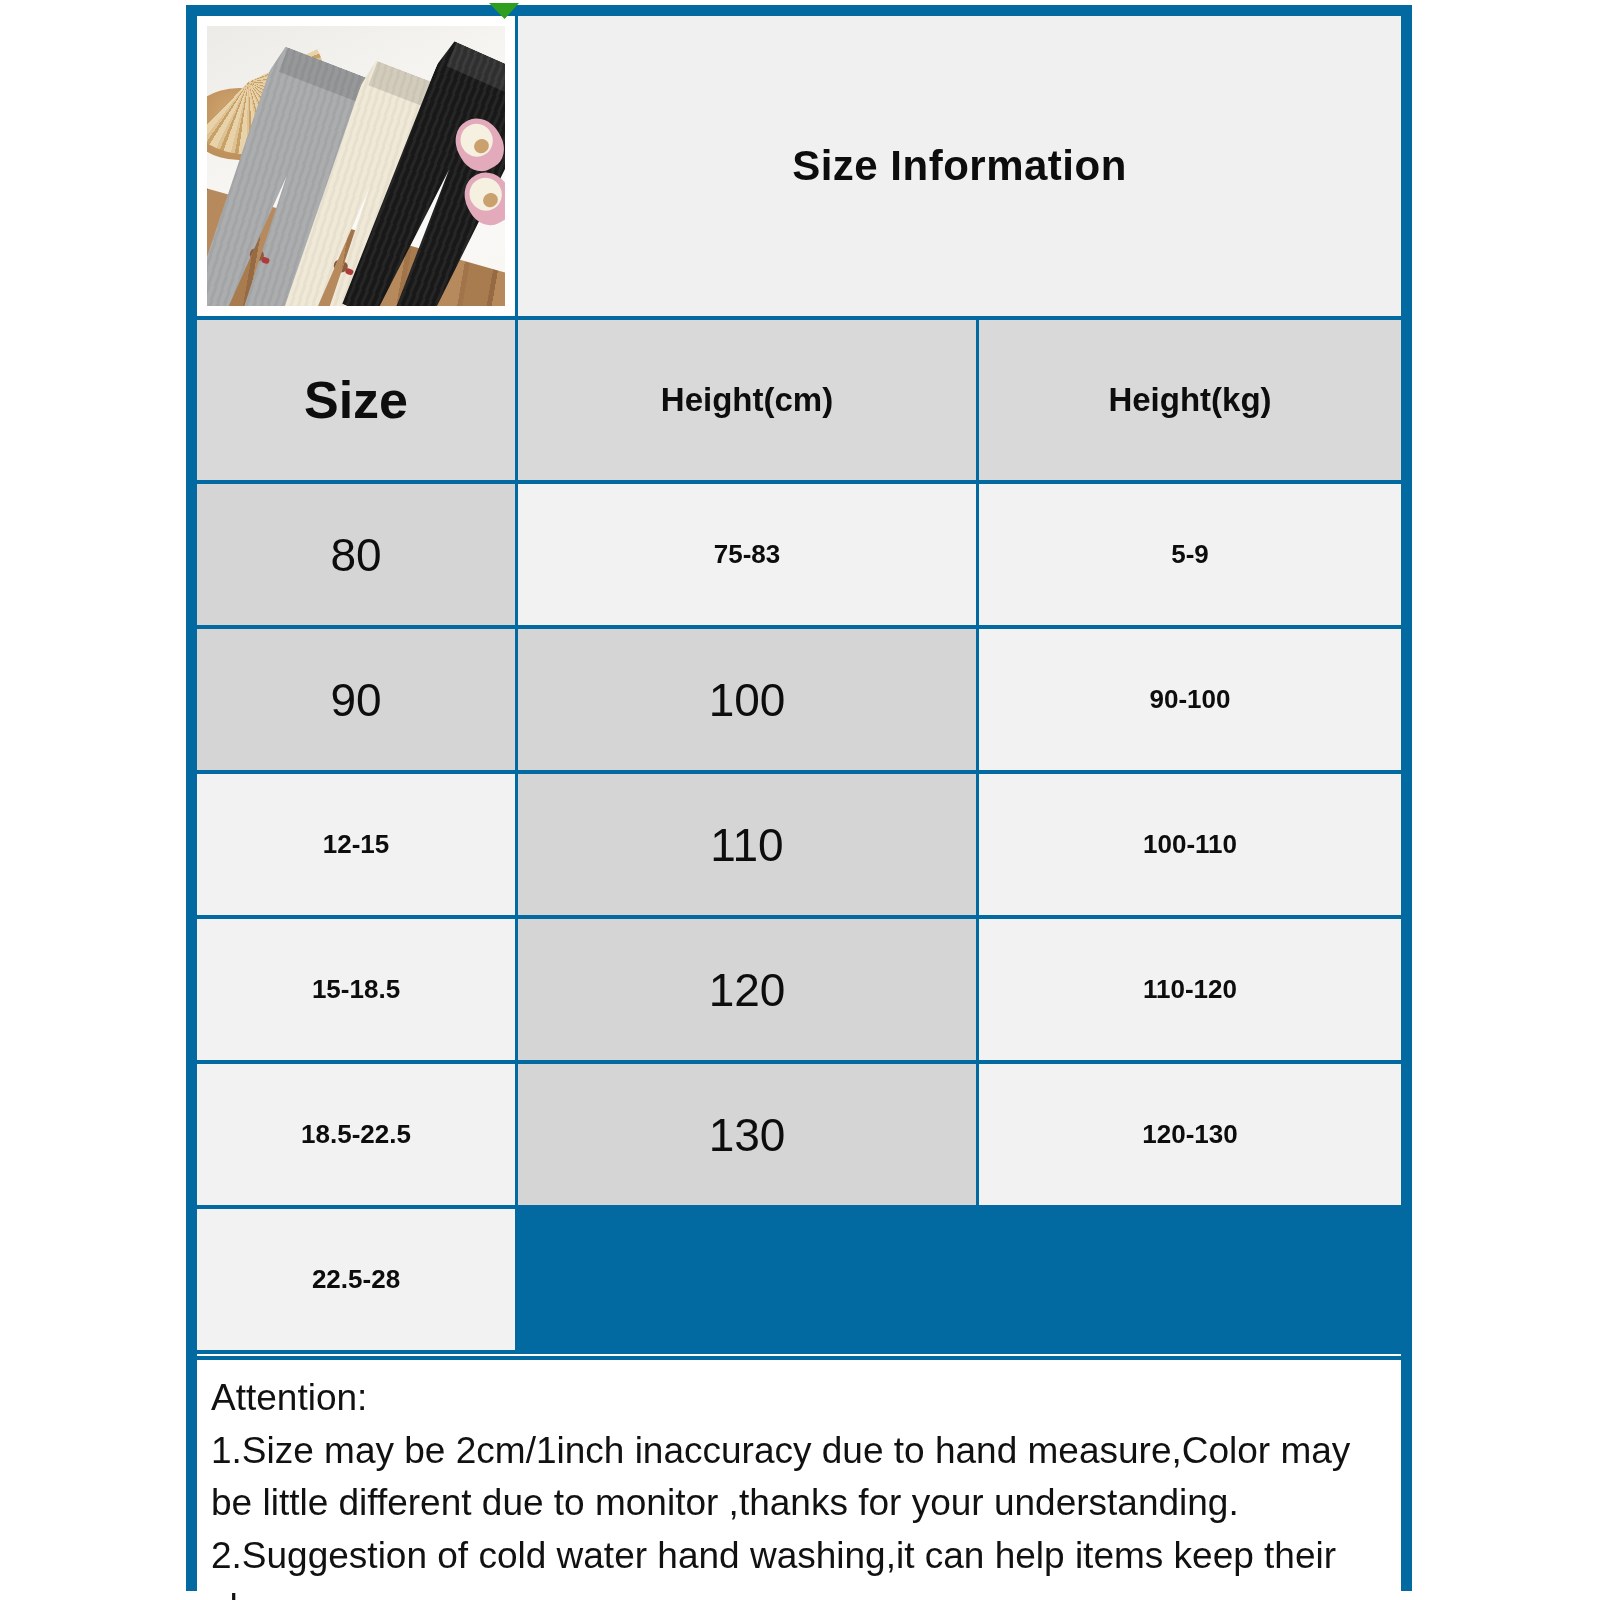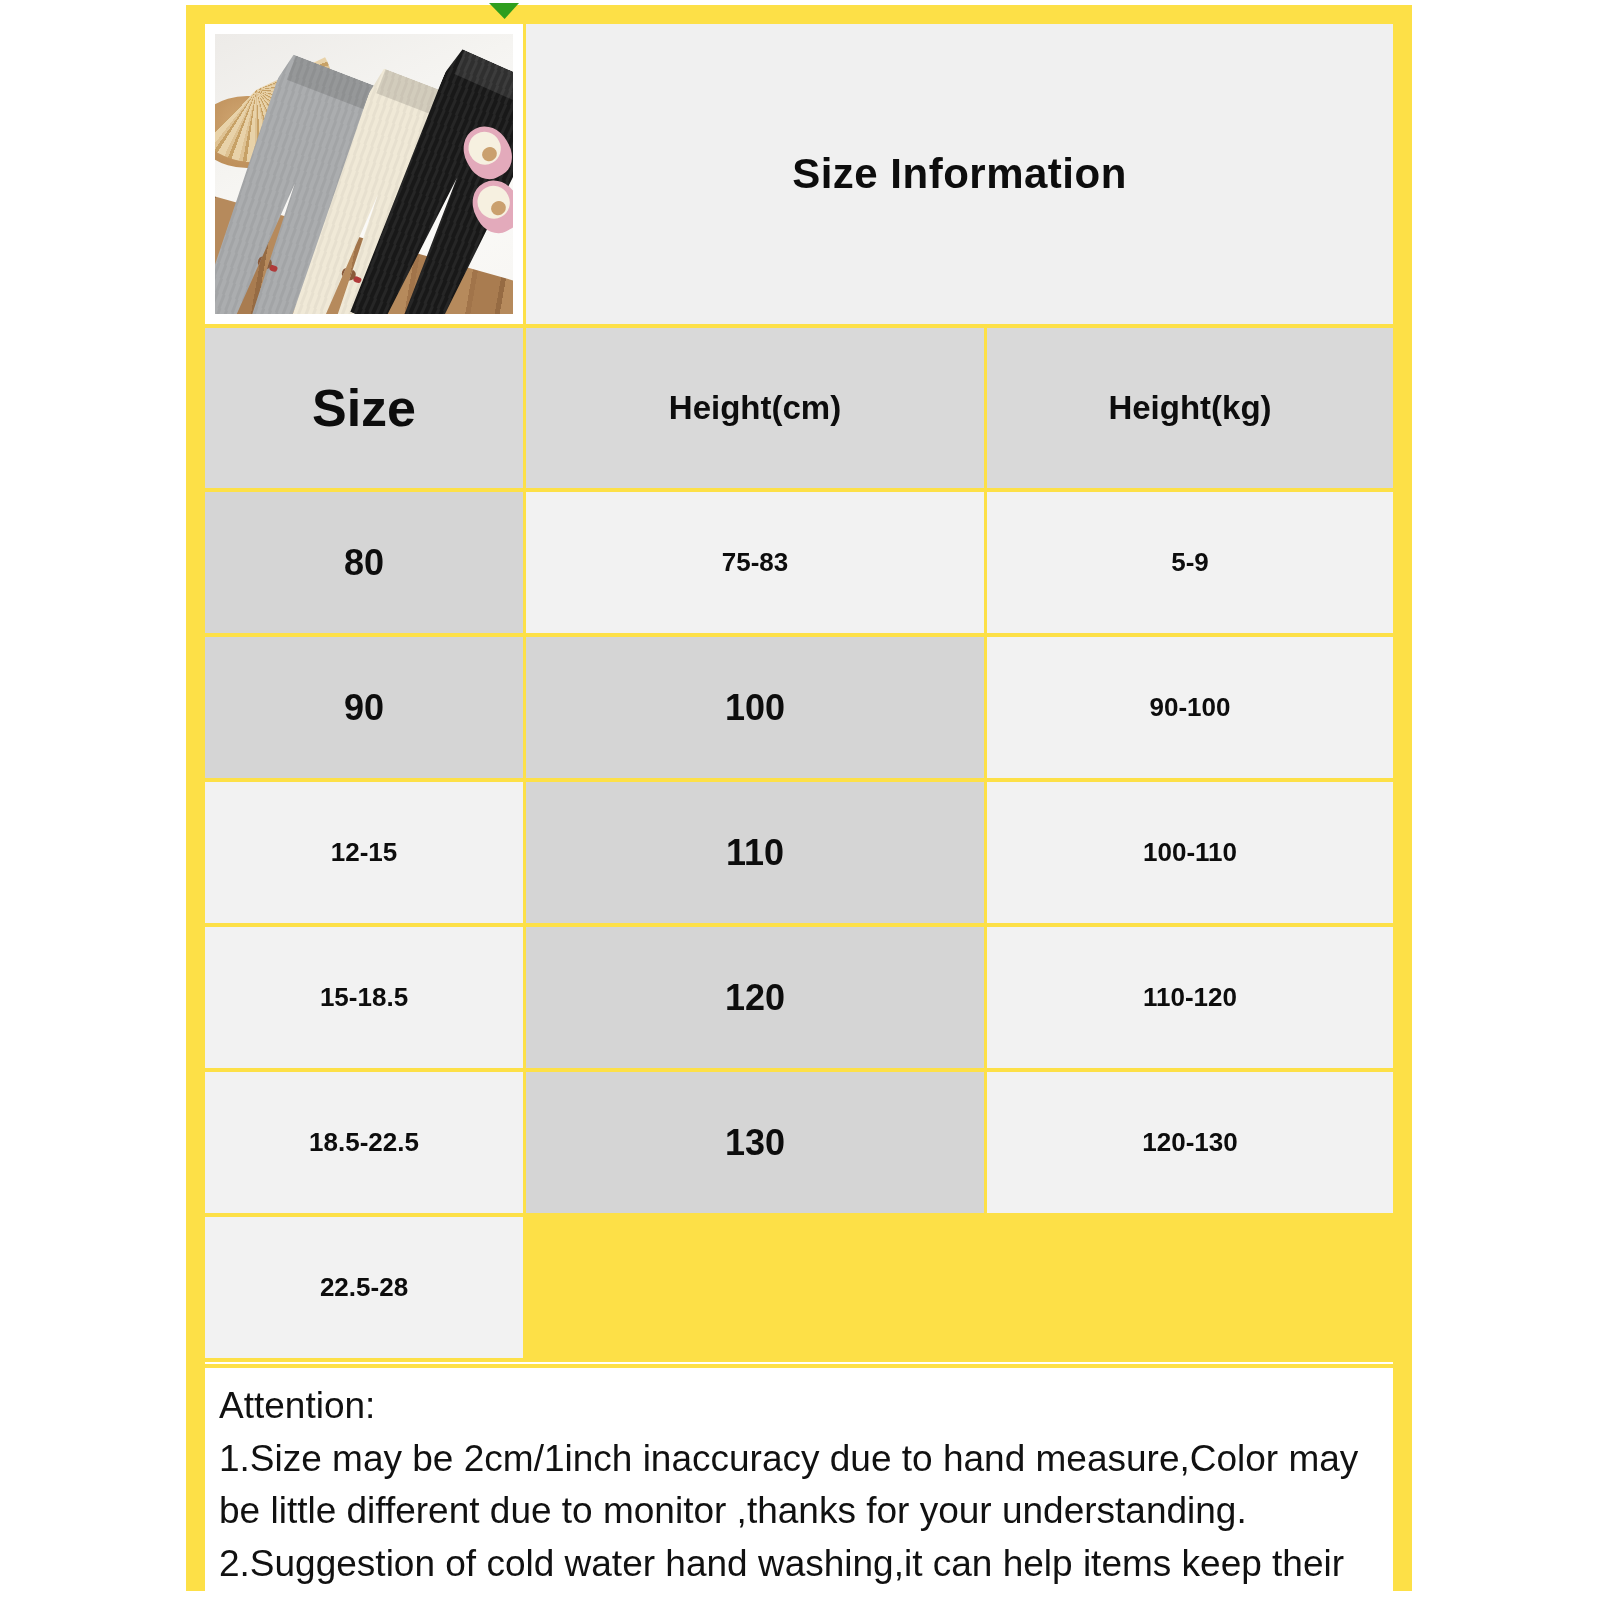--- a/index.html
+++ b/index.html
@@ -3,31 +3,31 @@
 <meta charset="utf-8">
 <style>
   html,body{margin:0;padding:0;background:#ffffff;}
   .canvas{
     position:relative;width:1600px;height:1600px;background:#ffffff;overflow:hidden;
     font-family:"Liberation Sans", sans-serif;color:#0d0d0d;
   }
   
   .grid{
     position:absolute;left:186px;top:5px;width:1226px;height:1586px;
-    background:#fde047;display:grid;box-sizing:border-box;
+    background:#0369a1;display:grid;box-sizing:border-box;
     grid-template-columns:318px 458px 1fr;
     grid-template-rows:300px 160px repeat(6,141px) 2px 1fr;
-    gap:4px 3px;padding:19px;
+    gap:4px 3px;padding:11px;
   }
   .cell{display:flex;align-items:center;justify-content:center;text-align:center;}
   .photo-cell{background:#ffffff;position:relative;}
   .title-cell{grid-column:2/4;background:#f0f0f0;font-size:42px;font-weight:bold;letter-spacing:.5px;}
   .head{background:#d9d9d9;font-weight:bold;font-size:33px;}
   .head-size{font-size:52px;}
-  .sizecol{background:#d5d5d5;font-weight:bold;font-size:36px;}
+  .sizecol{background:#d5d5d5;font-weight:normal;font-size:46px;}
   .data{background:#f2f2f2;font-weight:bold;font-size:26px;}
   .spacer{grid-column:1/4;background:#ffffff;}
   .attention{
     grid-column:1/4;background:#ffffff;display:block;text-align:left;
     padding:12px 16px 0 14px;font-size:37px;line-height:1.42;color:#111;
   }
   
   .flag{
     position:absolute;left:489px;top:3px;width:30px;height:16px;z-index:5;
     background:#2f9e1e;clip-path:polygon(0 0,100% 0,52% 100%);

